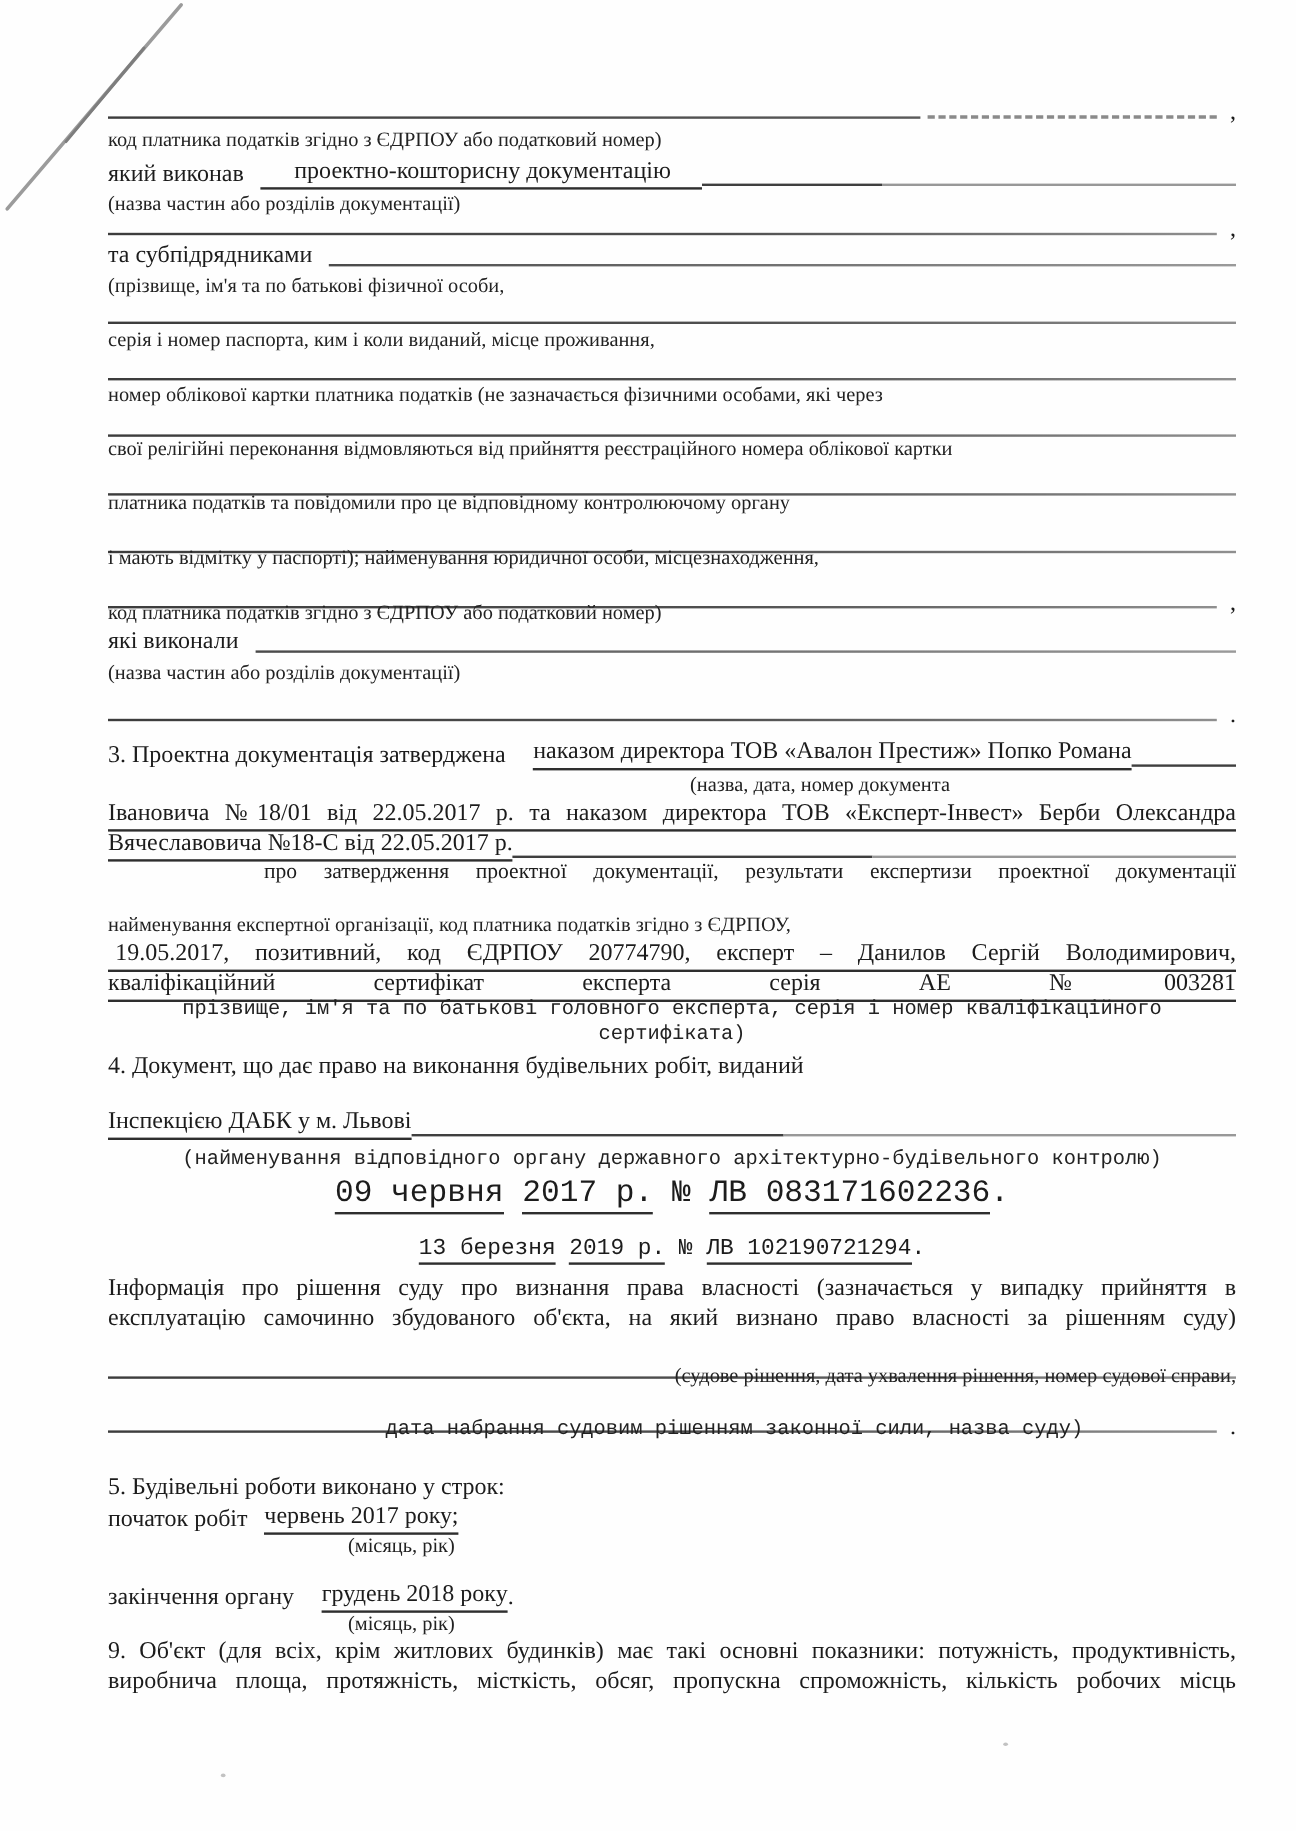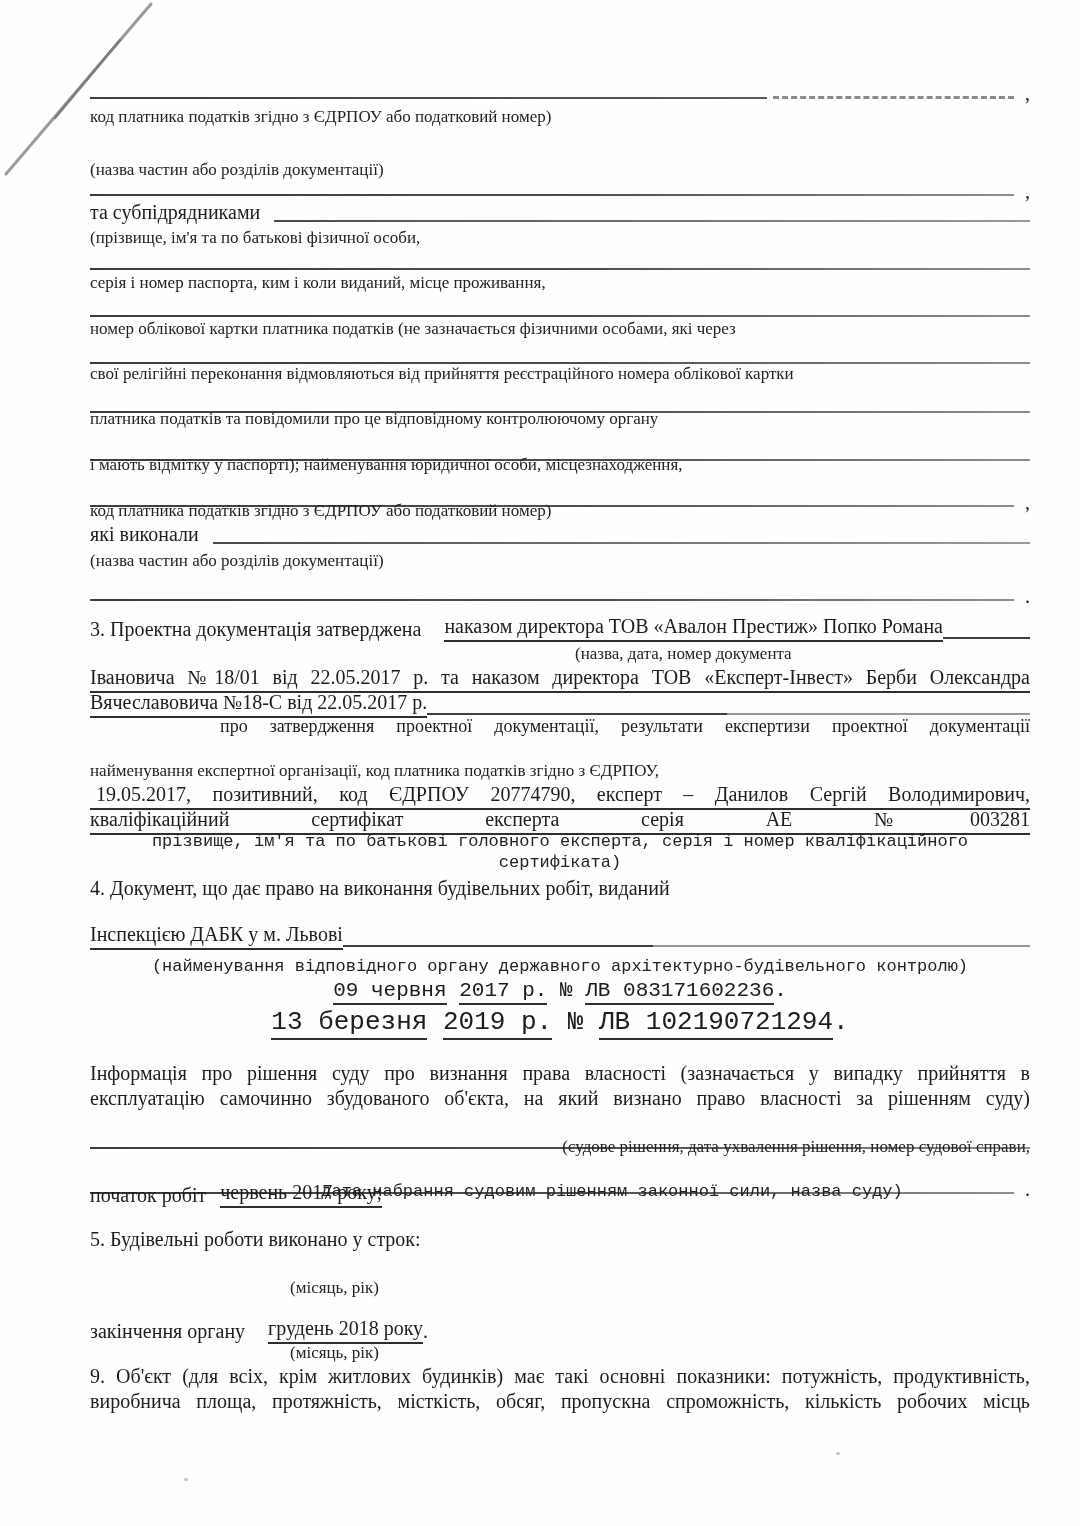--- a/index.html
+++ b/index.html
@@ -51,20 +51,26 @@
 
   <div class="content">
 
     <div class="abs rule-row" style="top:96px">
       <div class="rule-solid"></div>
       <div class="rule-dashed"></div>
       <span class="rpunct">,</span>
     </div>
     <div class="abs caption" style="top:106px">код платника податків згідно з ЄДРПОУ або податковий номер)</div>
 
+    <div class="abs row body-text" style="top:130px">
+      <span class="lbl gap14">який виконав</span>
+      <span class="u" style="padding-left:28px;padding-right:26px">проектно-кошторисну документацію</span>
+      <div class="fill dark" style="width:150px"></div>
+      <div class="fill light grow"></div>
+    </div>
     <div class="abs caption" style="top:159px">(назва частин або розділів документації)</div>
 
     <div class="abs rule-row" style="top:191px">
       <div class="rule short-right"></div>
       <span class="rpunct">,</span>
     </div>
     <div class="abs row body-text" style="top:200px">
       <span class="lbl gap14">та субпідрядниками</span>
       <div class="fill grad grow"></div>
     </div>
@@ -131,47 +137,47 @@
     <div class="abs caption center" style="top:831px">прізвище, ім'я та по батькові головного експерта, серія і номер кваліфікаційного сертифіката)</div>
 
     <div class="abs body-text" style="top:876px">4. Документ, що дає право на виконання будівельних робіт, виданий</div>
     <div class="abs row body-text" style="top:922px">
       <span class="u">Інспекцією ДАБК у м. Львові</span>
       <div class="fill dark" style="width:310px"></div>
       <div class="fill light grow"></div>
     </div>
     <div class="abs caption center" style="top:956px">(найменування відповідного органу державного архітектурно-будівельного контролю)</div>
 
-    <div class="abs center" style="top:979px;font-size:21px">
+    <div class="abs center" style="top:979px;font-size:26px">
       <span class="u">09 червня</span>
       <span class="u">2017 р.</span>
       <span>№</span>
       <span class="u">ЛВ 083171602236</span><span>.</span>
     </div>
-    <div class="abs center" style="top:1007px;font-size:26px">
+    <div class="abs center" style="top:1029px;font-size:19px">
       <span class="u">13 березня</span>
       <span class="u">2019 р.</span>
       <span>№</span>
       <span class="u">ЛВ 102190721294</span><span>.</span>
     </div>
 
     <div class="abs body-text just" style="top:1061px">Інформація про рішення суду про визнання права власності (зазначається у випадку прийняття в</div>
     <div class="abs body-text just" style="top:1086px">експлуатацію самочинно збудованого об'єкта, на який визнано право власності за рішенням суду)</div>
     <div class="abs rule-row" style="top:1128px">
       <div class="rule"></div>
     </div>
     <div class="abs caption right" style="top:1136px">(судове рішення, дата ухвалення рішення, номер судової справи,</div>
     <div class="abs rule-row" style="top:1171px">
       <div class="rule short-right"></div>
       <span class="rpunct">.</span>
     </div>
     <div class="abs caption center" style="top:1181px;padding-left:104px">дата набрання судовим рішенням законної сили, назва суду)</div>
 
     <div class="abs body-text" style="top:1227px">5. Будівельні роботи виконано у строк:</div>
-    <div class="abs row body-text" style="top:1180px">
+    <div class="abs row body-text" style="top:1251px">
       <span class="lbl gap14">початок робіт</span>
       <span class="u"><span>червень 2017 року</span><span>;</span></span>
     </div>
     <div class="abs caption" style="top:1277px;left:200px">(місяць, рік)</div>
 
     <div class="abs row body-text" style="top:1316px">
       <span class="lbl gap8">закінчення органу</span>
       <span class="u">грудень 2018 року</span>
         <span>.</span>
     </div>

